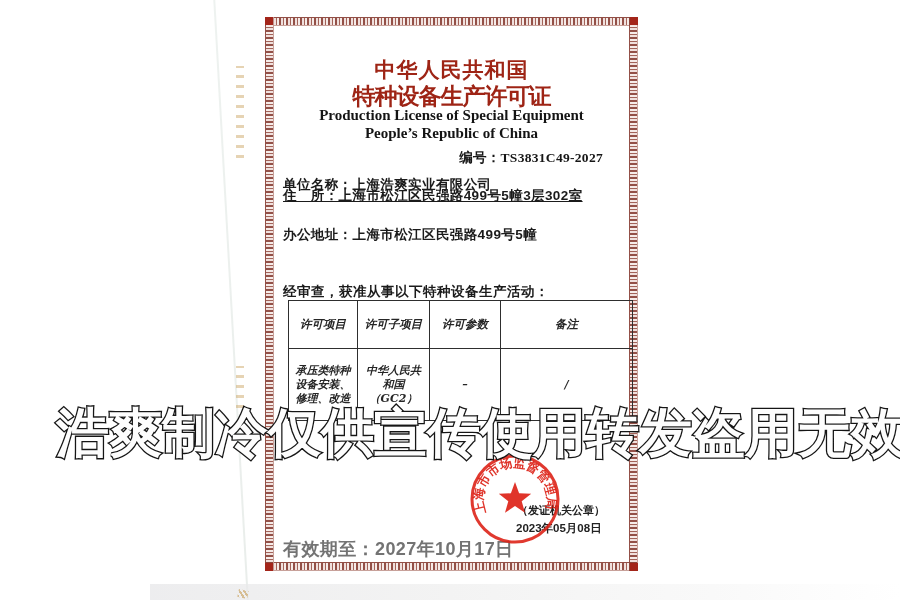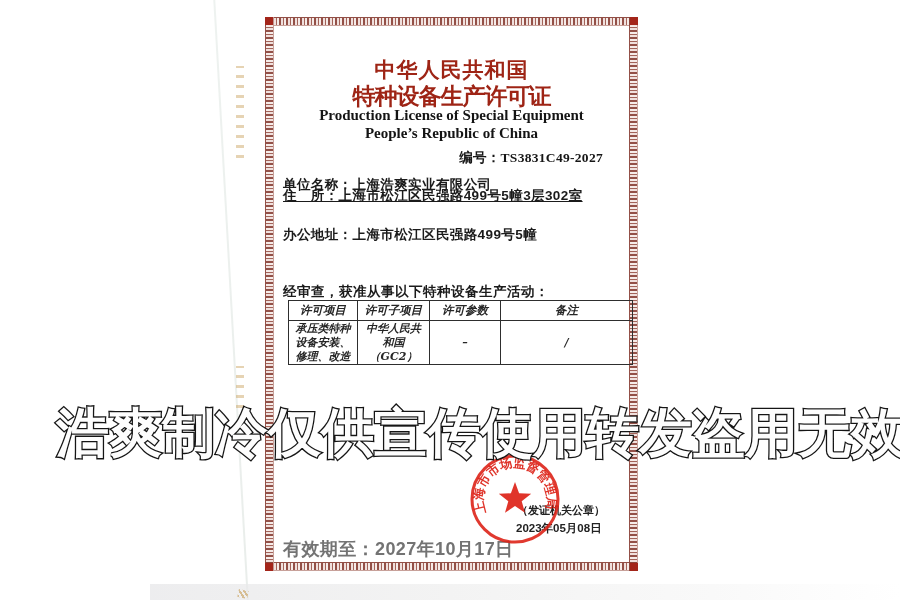--- a/index.html
+++ b/index.html
@@ -80,21 +80,21 @@
   .approval{left:283px;top:283px;font-size:13.5px;font-weight:bold;color:#1b1b1b;letter-spacing:.5px;}
 
   table.lic{
     position:absolute;left:288px;top:300px;width:344px;
     border-collapse:collapse;table-layout:fixed;
     font-family:"DejaVu Serif","Liberation Serif",serif;
     font-style:italic;font-weight:bold;color:#262626;
   }
   table.lic th,table.lic td{
     border:1.4px solid #2e2e2e;text-align:center;vertical-align:middle;
-    padding:1px 3px;line-height:1.25;
+    padding:15px 3px;line-height:1.25;
   }
   table.lic th{font-size:11.5px;height:17px;}
   table.lic td{font-size:11px;height:36px;white-space:normal;}
   .col1{width:69px;}.col2{width:72px;}.col3{width:71px;}.col4{width:132px;}
 
   .issuer{left:283px;top:512px;font-size:12.5px;font-weight:bold;color:#1b1b1b;letter-spacing:.4px;}
   .valid{left:283px;top:537px;font-size:18px;font-weight:bold;color:#737373;letter-spacing:.4px;}
 
   .seal-caption{left:517px;top:503px;font-size:11px;font-weight:bold;color:#222;z-index:3;}
   .seal-date{left:516px;top:521px;font-size:11.5px;font-weight:bold;color:#222;z-index:3;}

